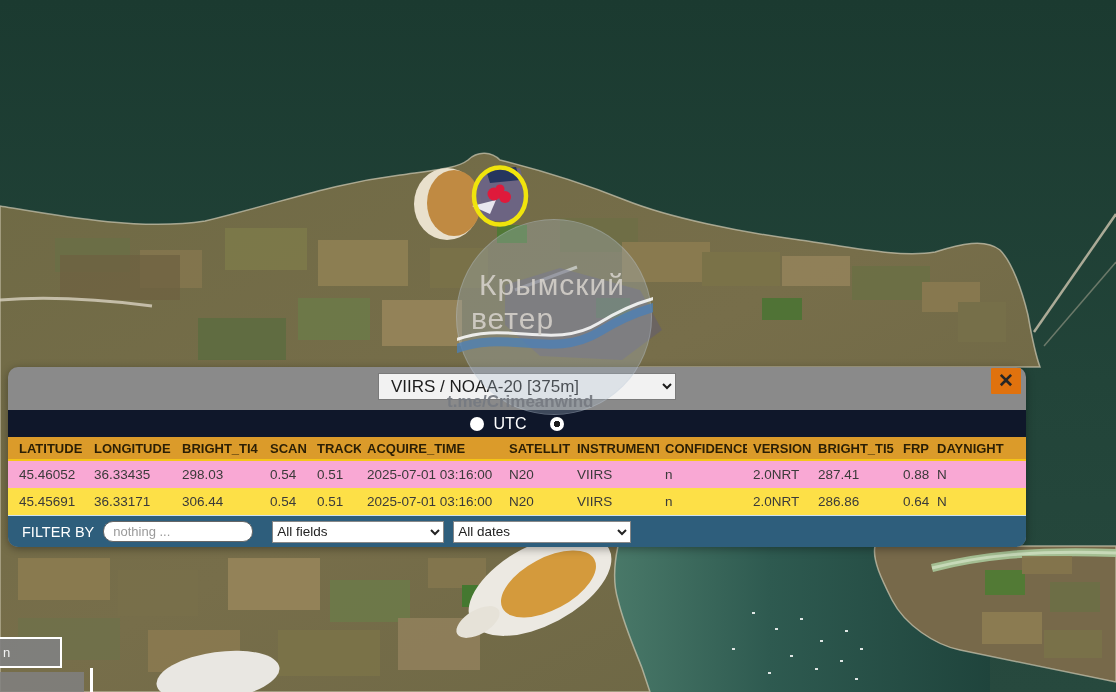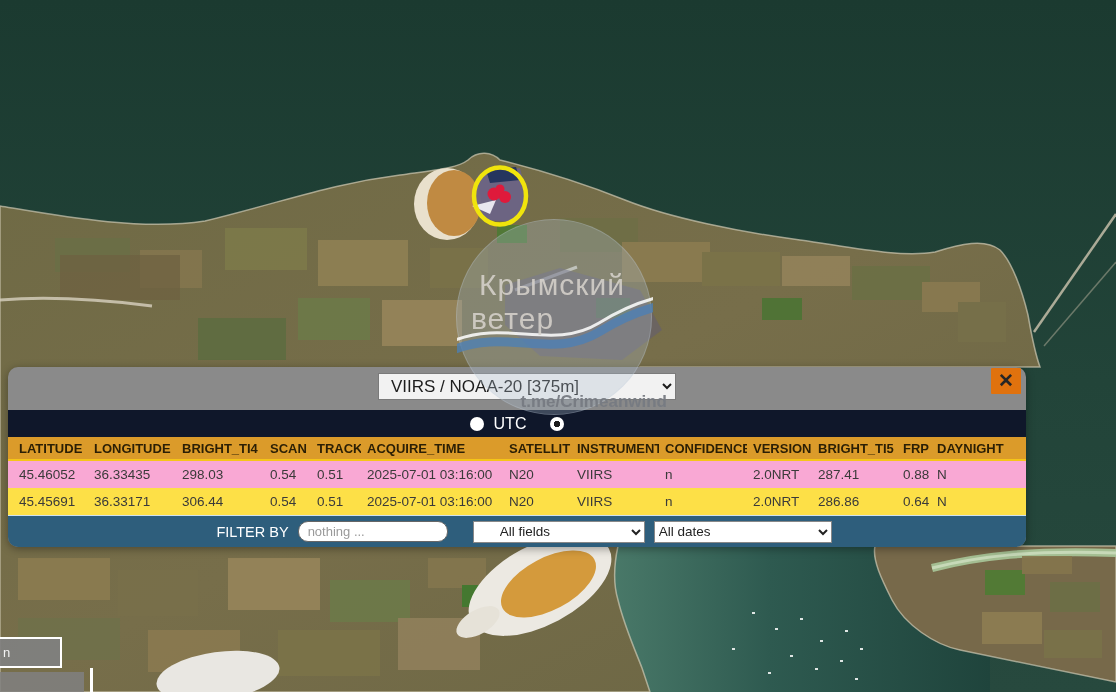--- a/index.html
+++ b/index.html
@@ -19,21 +19,21 @@
   .wm-text1 {
     position:absolute; left:22px; top:48px; width:160px;
     font-size:30px; letter-spacing:1px; color:rgba(214,209,203,0.88);
     font-weight:400;
   }
   .wm-text2 {
     position:absolute; left:14px; top:82px; width:120px;
     font-size:30px; letter-spacing:1px; color:rgba(214,209,203,0.88);
   }
   .wm-handle {
-    position:absolute; left:447px; top:392px; width:220px; text-align:right;
+    position:absolute; left:447px; top:392px; width:220px; text-align:left;
     font-size:17px; font-weight:bold; color:rgba(118,122,130,0.95); z-index:60;
     pointer-events:none;
   }
 
   
   .panel {
     position:absolute; left:8px; top:367px; width:1018px; height:180px;
     background:#8a8a8a; border-radius:10px; overflow:hidden; z-index:40;
     box-shadow:0 2px 8px rgba(0,0,0,0.35);
   }
@@ -68,33 +68,33 @@
   .thead {
     height:24px; background:#db9b2a; border-bottom:2px solid #f5c518;
     color:#2b1f05; font-weight:bold; font-size:13px;
   }
   .drow { height:27px; color:#3a3a3a; font-size:13.5px; }
   .drow.r0 { background:#f9a8d4; }
   .drow.r1 { background:#fde047; height:28px; border-bottom:1px solid #cfe2ef; }
   .cell { padding-left:6px; white-space:nowrap; overflow:hidden; }
   .filter-row {
     height:31px; background:#2e5e7c; display:flex; align-items:center;
-    padding-left:14px; gap:9px; color:#fff; font-size:14.5px;justify-content:center;
+    padding-left:14px; gap:9px; color:#fff; font-size:14.5px;
   }
   .filter-input {
     width:150px; height:21px; border:1px solid #666; border-radius:10px;
     padding:0 9px; font-size:13px; font-family:"Liberation Sans",sans-serif;
     color:#333; background:#fff; outline:none;
   }
   .filter-input::placeholder { color:#9a9a9a; }
   .f-select {
     height:22px; font-size:13.5px; font-family:"Liberation Sans",sans-serif;
     background:#fff; border:1px solid #888; color:#222;
   }
-  .f-select.fields { width:172px; margin-left:16px;padding-left:22px; }
+  .f-select.fields { width:172px; margin-left:10px; }
   .f-select.dates  { width:178px; }
 
   
   .ctrl-box1 {
     position:absolute; left:0; top:637px; width:62px; height:31px;
     background:rgba(128,128,128,0.92); border:2px solid #fff; border-left:none;
     color:#f2f2f2; font-size:13px; line-height:27px; padding-left:3px; z-index:30;
   }
   .ctrl-line {
     position:absolute; left:90px; top:668px; width:3px; height:24px;

